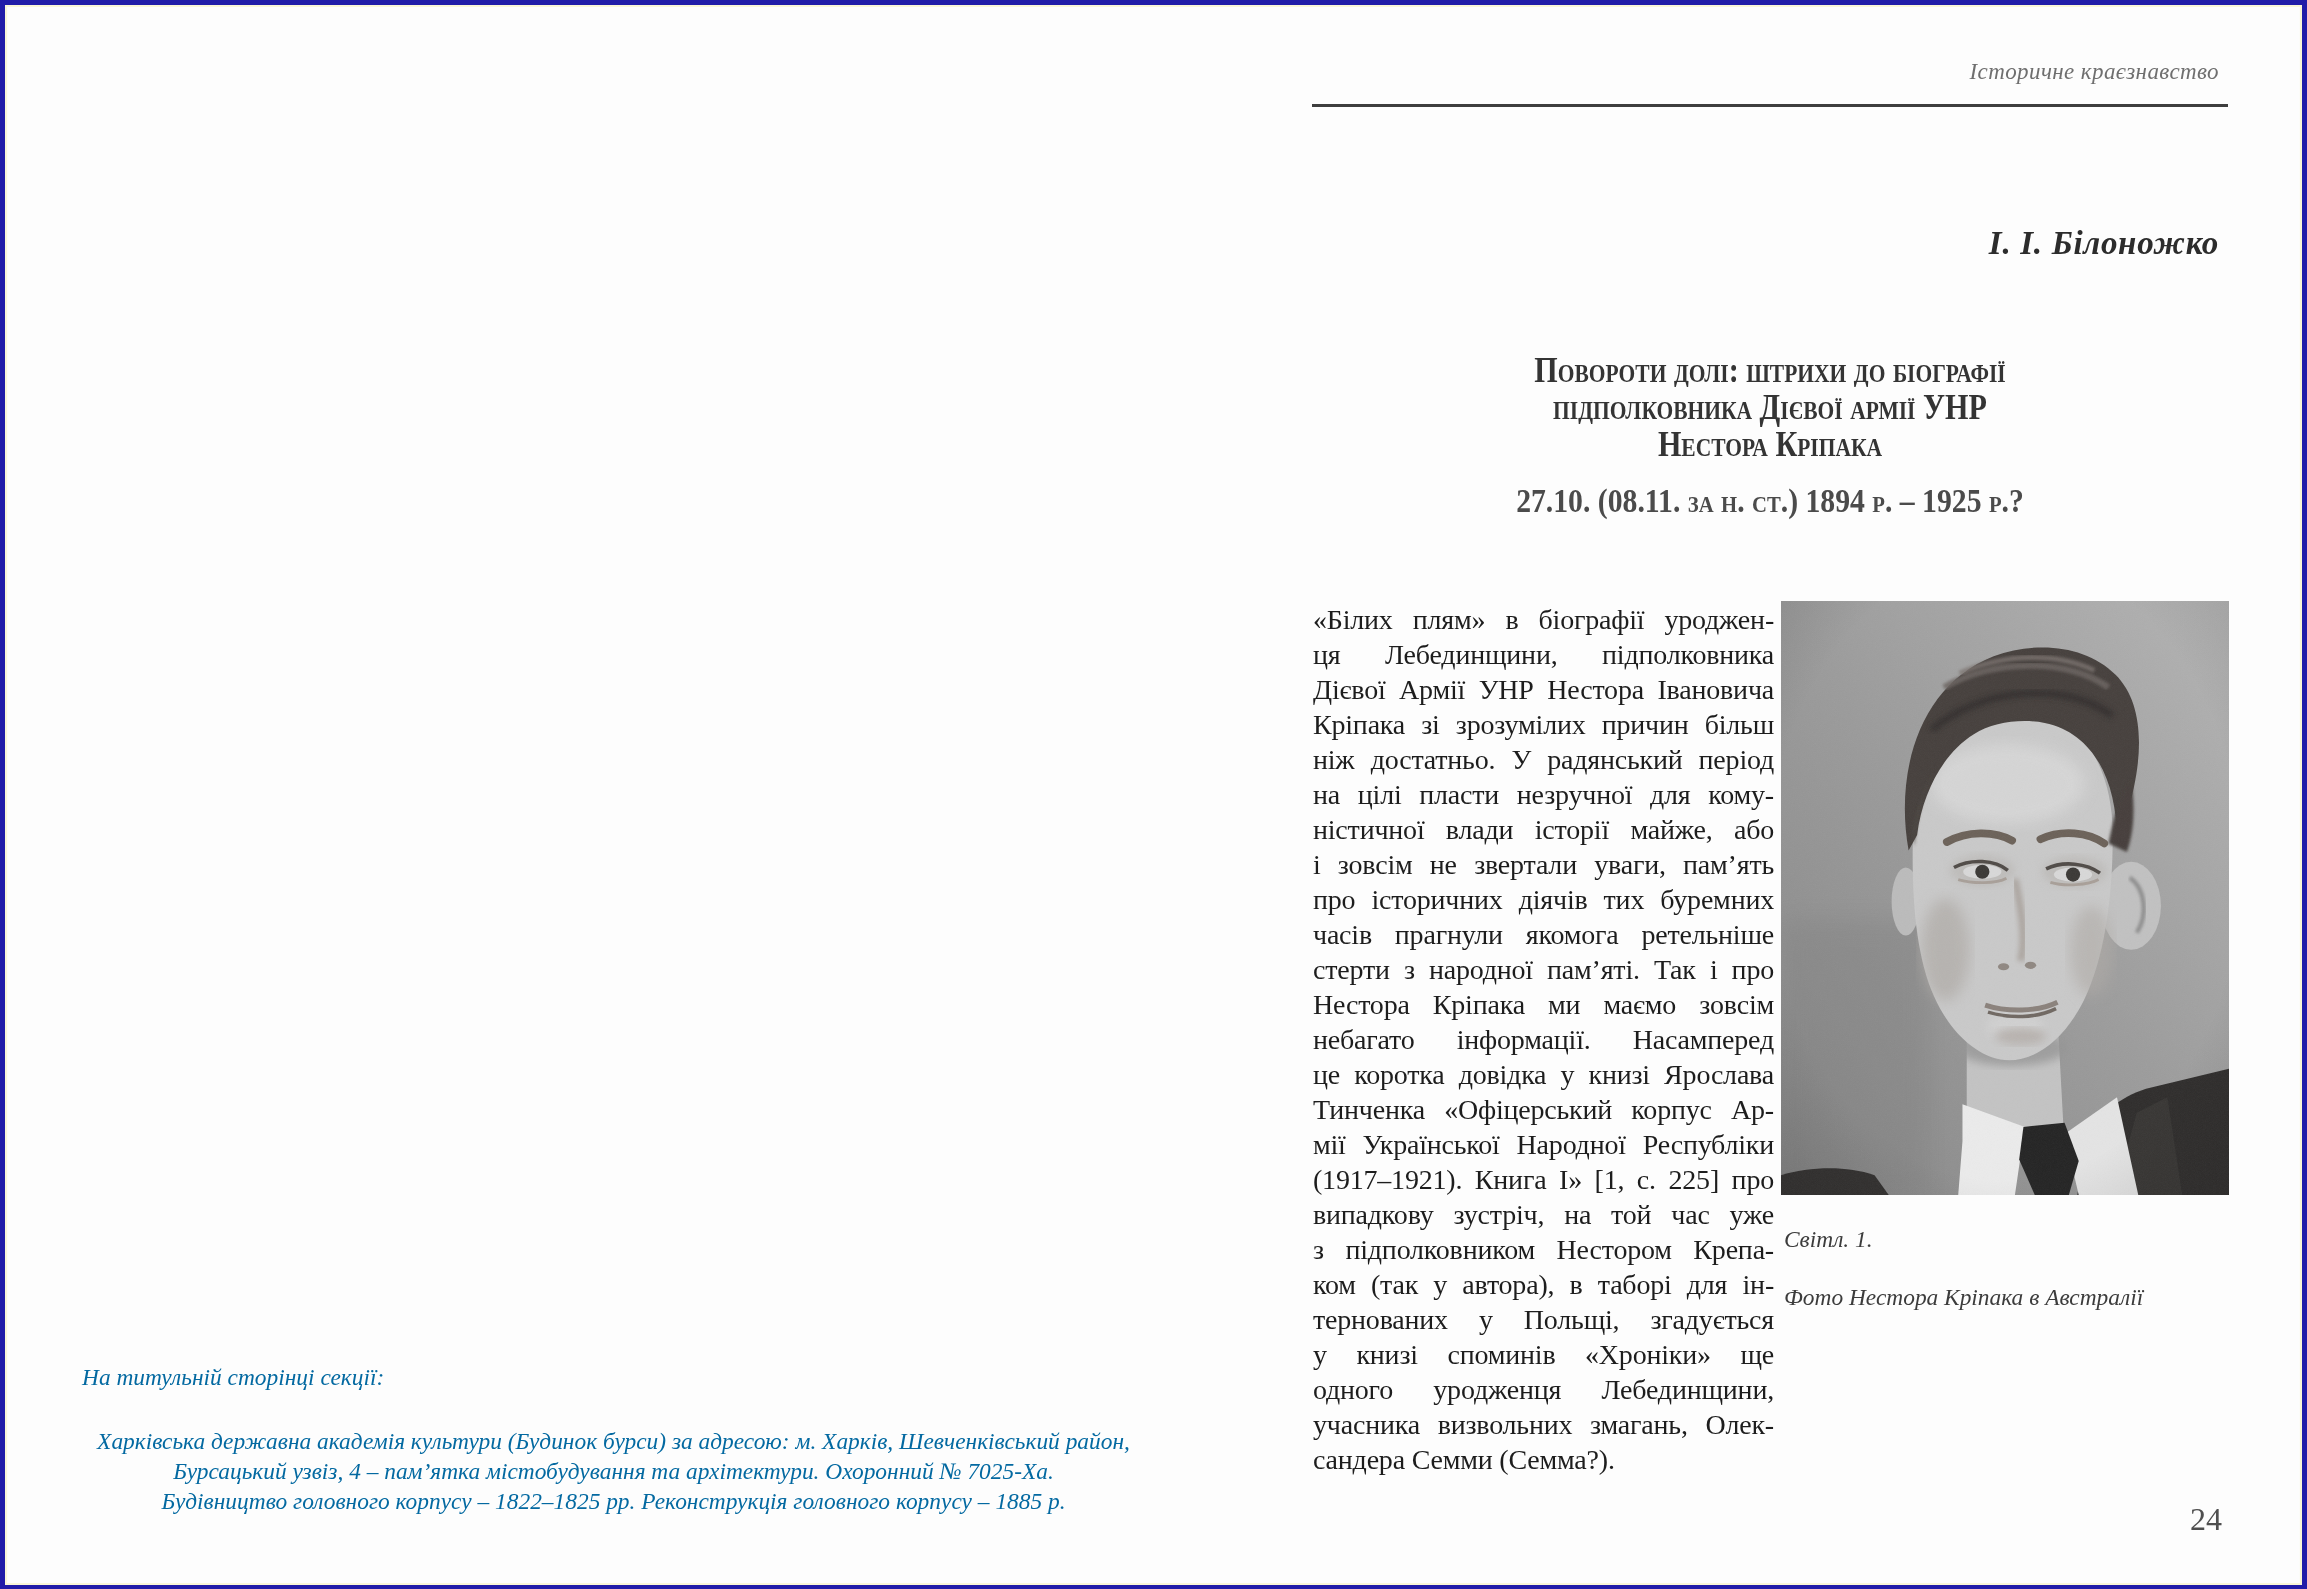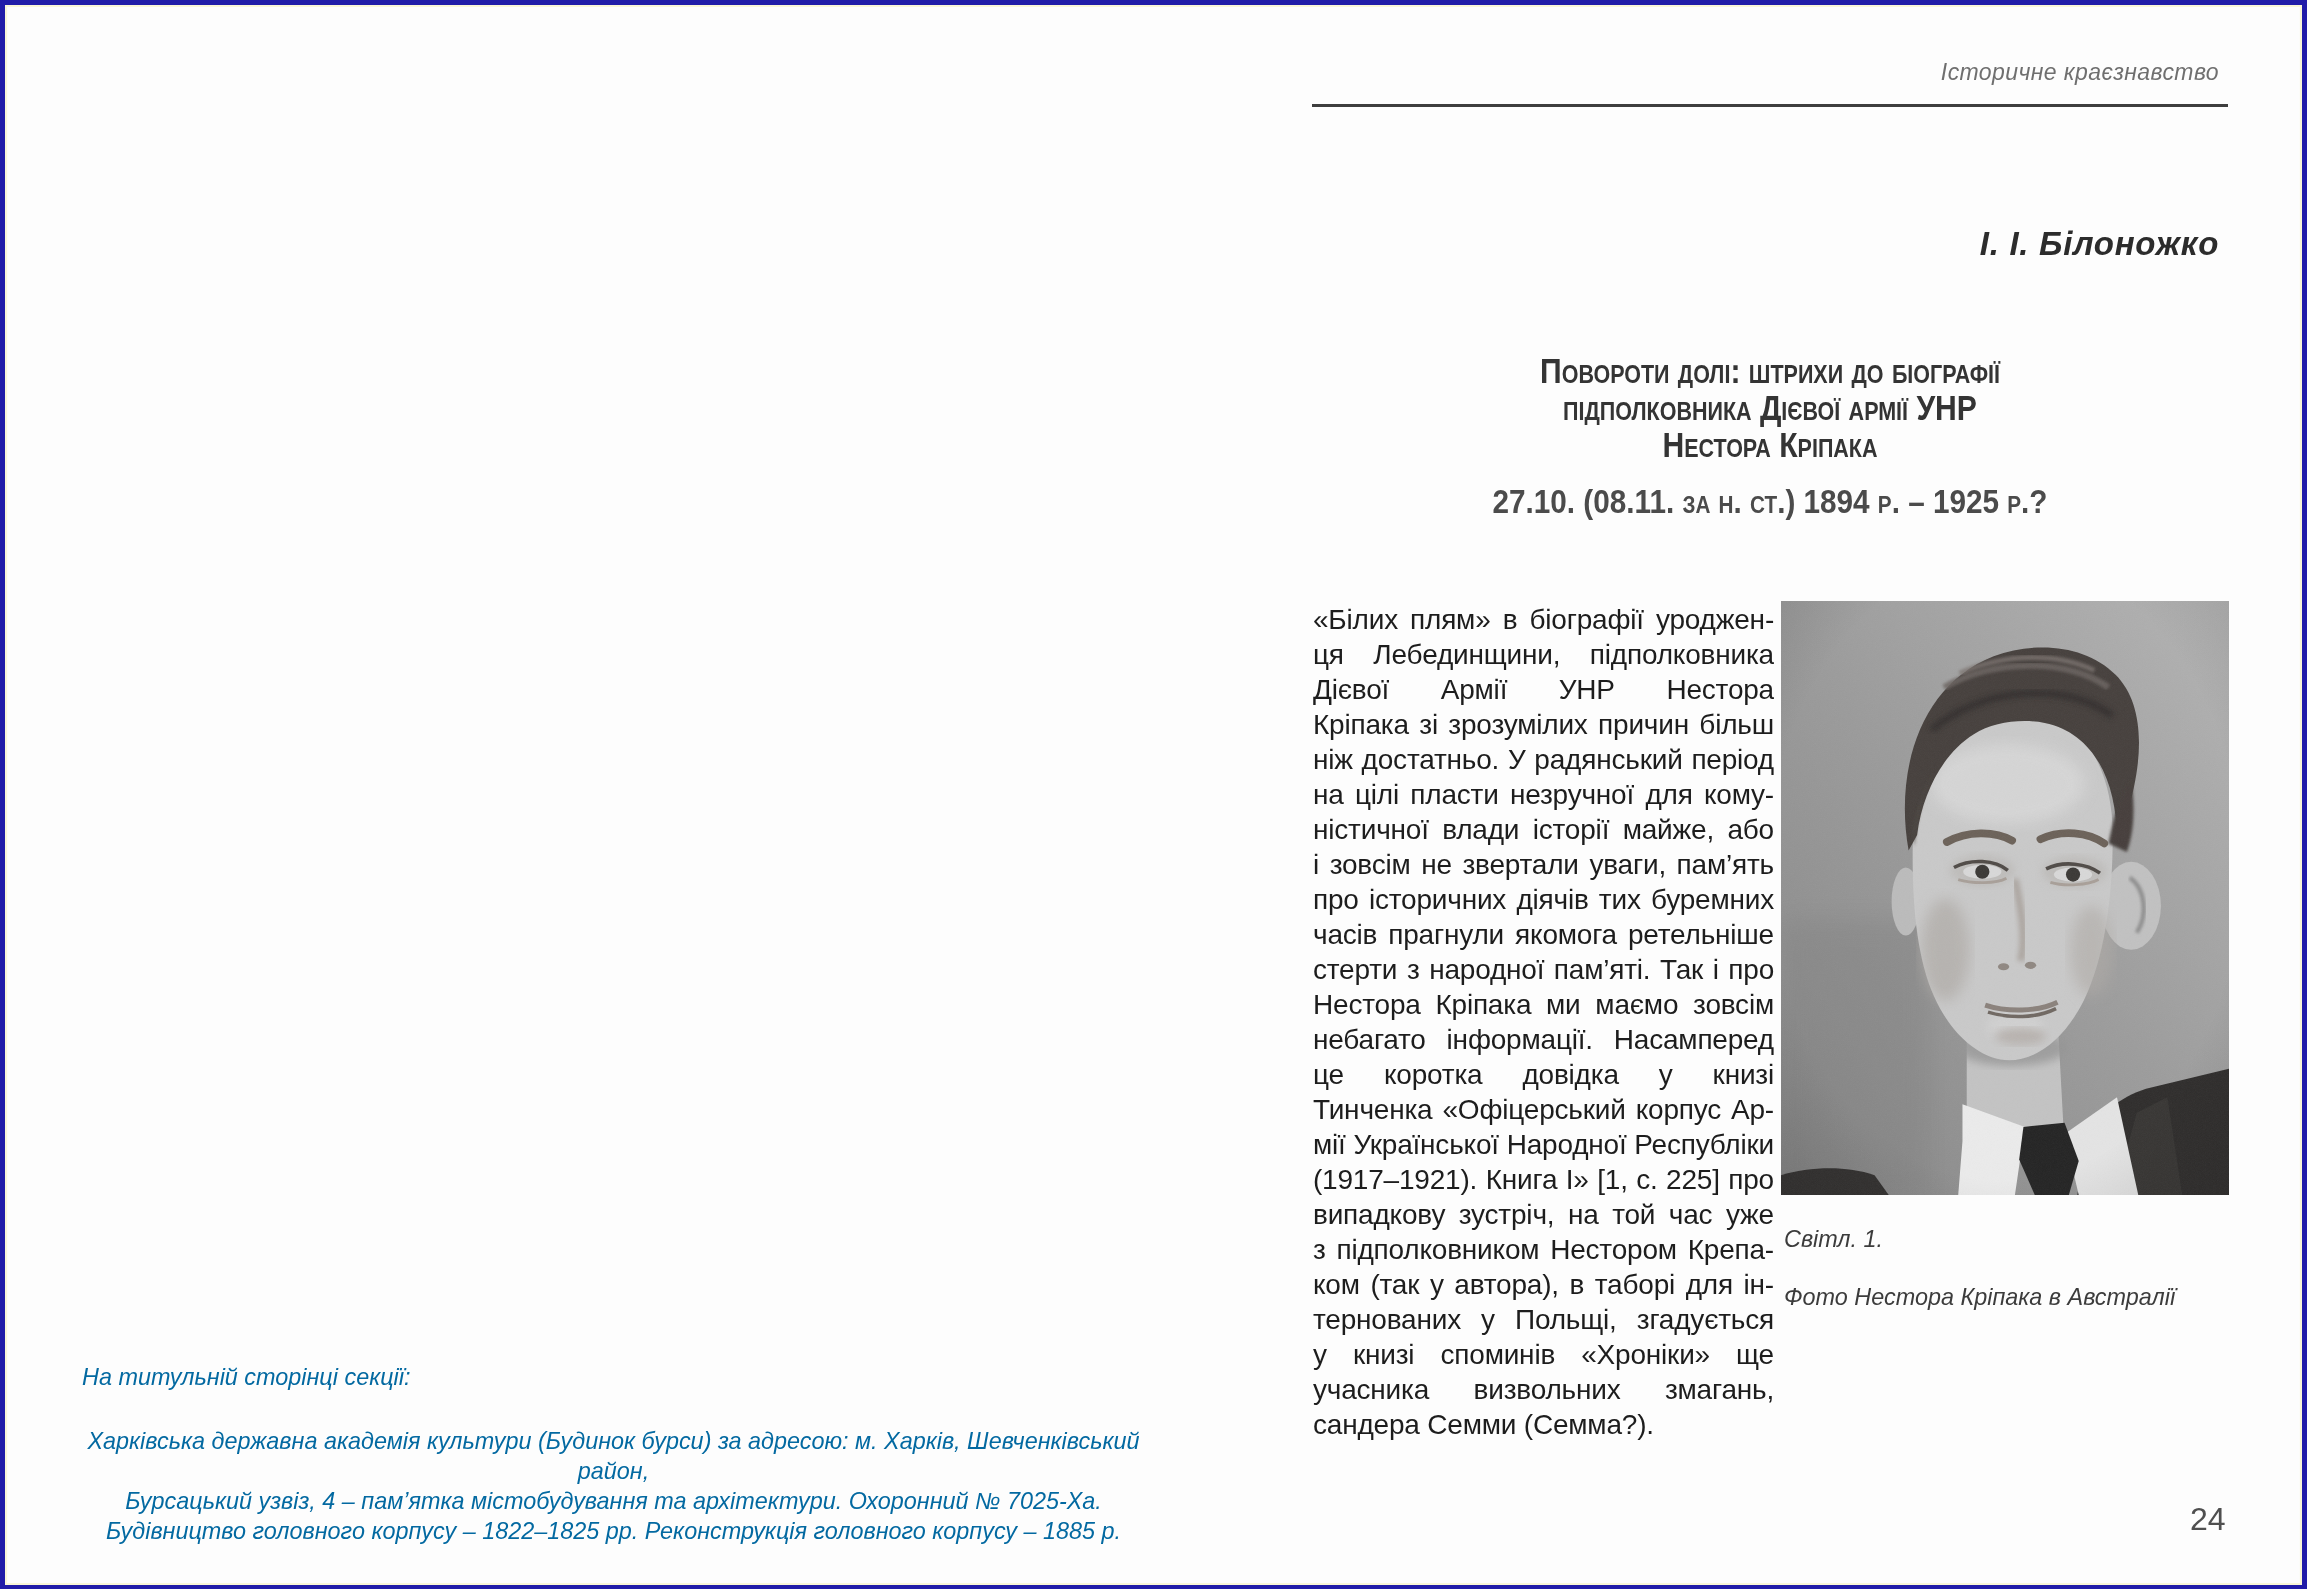--- a/index.html
+++ b/index.html
@@ -1,19 +1,19 @@
 <!DOCTYPE html>
 <html style="font-size:11.3px"><head>
 <meta charset="utf-8">
 <style>
   html,body{margin:0;padding:0;background:#dcdcdc;}
   .canvas{
     position:relative;width:2307px;height:1590px;box-sizing:border-box;
     background:#fdfdfd;border:5.7px solid #211ca8;overflow:hidden;
-    font-family:Liberation Sans, sans-serif;color:#1d1d1d;padding-left:44px;
+    font-family:Liberation Serif, serif;color:#1d1d1d;padding-left:44px;
   }
   .canvas::after{
     content:"";position:absolute;inset:0;pointer-events:none;
     box-shadow:inset 0 0 0 2.1px rgba(249,246,214,0.95);
   }
   
   .running-head{
     position:absolute;right:83px;top:54px;
     font-style:italic;font-size:23px;color:#6f6f6f;letter-spacing:0.4px;
   }
@@ -100,20 +100,21 @@
     <div class="bline">небагато інформації. Насамперед</div>
     <div class="bline">це коротка довідка у книзі Ярослава</div>
     <div class="bline">Тинченка «Офіцерський корпус Ар-</div>
     <div class="bline">мії Української Народної Республіки</div>
     <div class="bline">(1917–1921). Книга І» [1, с. 225] про</div>
     <div class="bline">випадкову зустріч, на той час уже</div>
     <div class="bline">з підполковником Нестором Крепа-</div>
     <div class="bline">ком (так у автора), в таборі для ін-</div>
     <div class="bline">тернованих у Польщі, згадується</div>
     <div class="bline">у книзі споминів «Хроніки» ще</div>
+    <div class="bline">одного уродженця Лебединщини,</div>
     <div class="bline">учасника визвольних змагань, Олек-</div>
     <div class="bline last">сандера Семми (Семма?).</div>
   </div>
 
   <div class="photo">
     <svg viewBox="0 0 632 838" xmlns="http://www.w3.org/2000/svg">
       <defs>
         <linearGradient id="bg" x1="0" y1="1" x2="1" y2="0">
           <stop offset="0" stop-color="#868686"></stop>
           <stop offset="0.5" stop-color="#9b9b9b"></stop>

